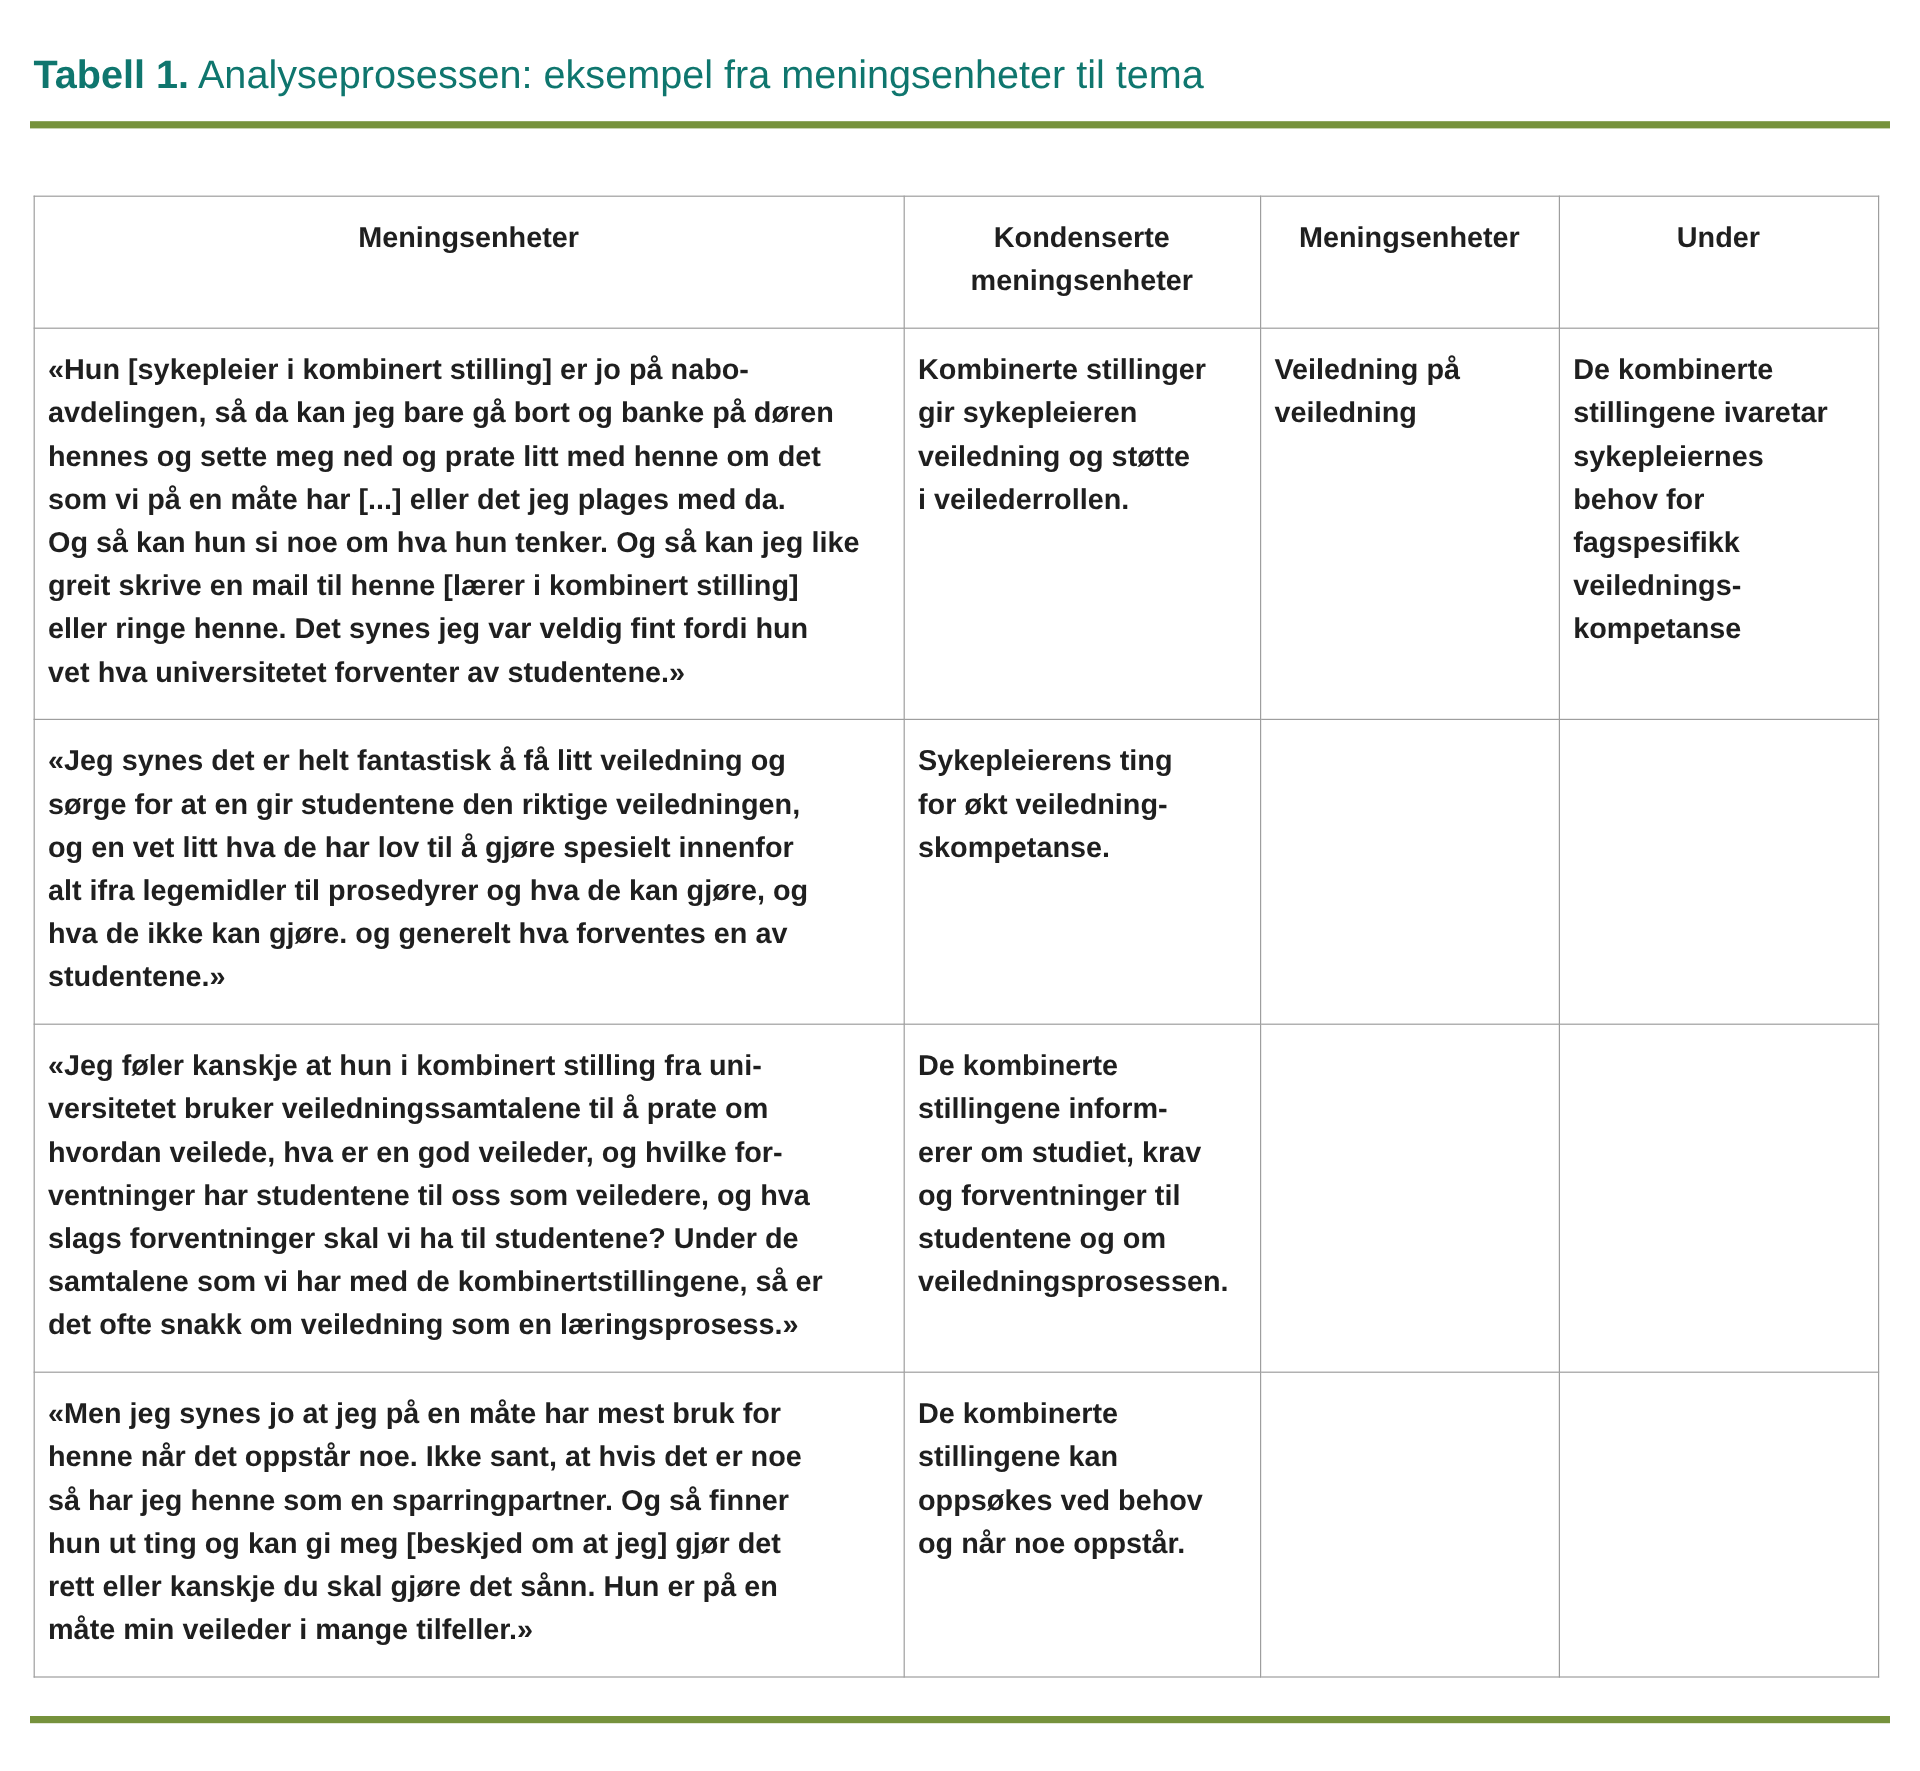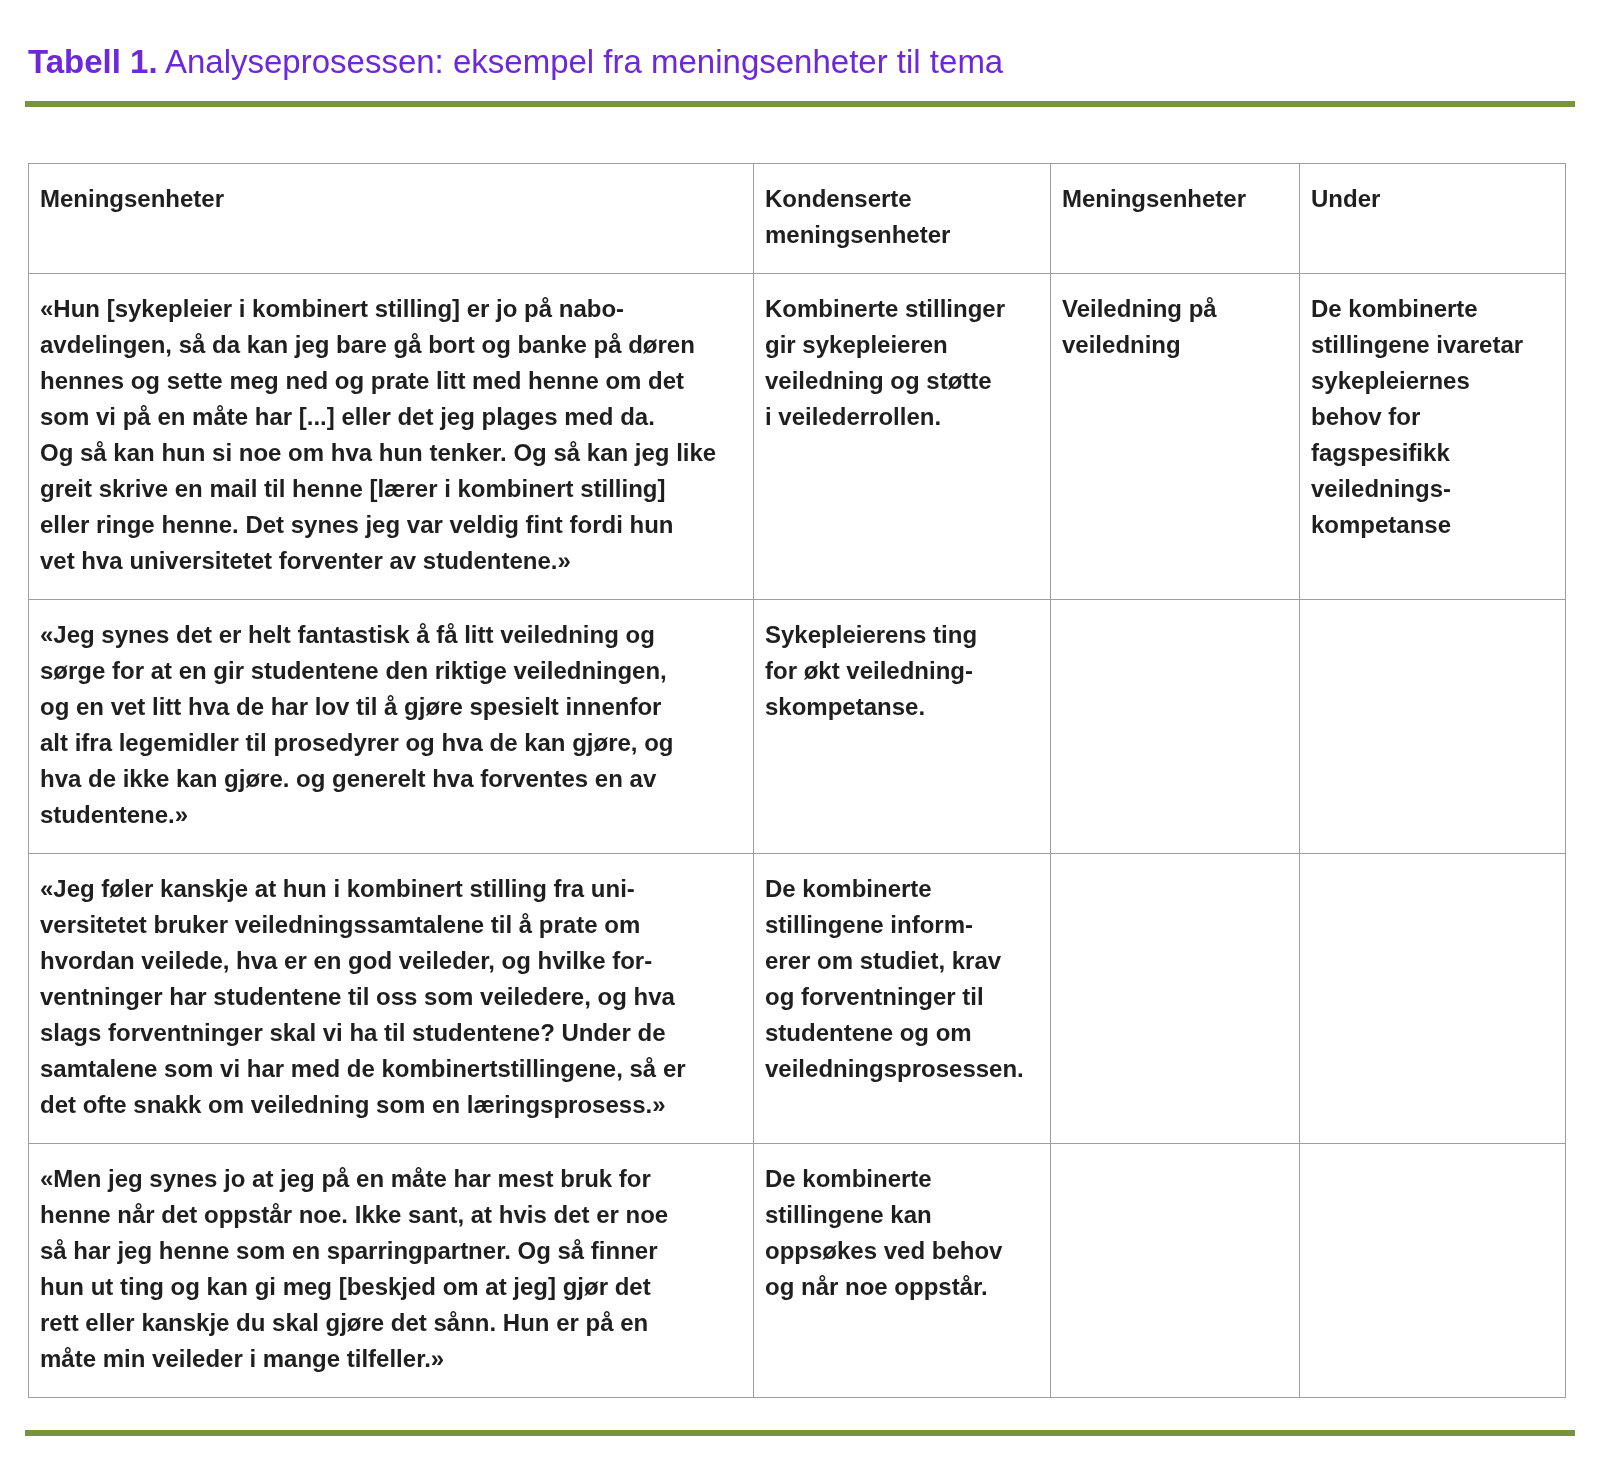--- a/index.html
+++ b/index.html
@@ -15,21 +15,21 @@
     height: 1476px;
     background: #ffffff;
     overflow: hidden;
   }
   .caption {
     position: absolute;
     left: 28px;
     top: 42px;
     font-size: 33px;
     line-height: 40px;
-    color: #6d28d9;
+    color: #0f766e;
     white-space: nowrap;
   }
   .caption .cap-label { font-weight: bold; }
   .rule {
     position: absolute;
     left: 25px;
     width: 1550px;
     height: 6px;
     background: #76923C;
   }
@@ -48,21 +48,21 @@
     vertical-align: top;
     padding: 17px 12px 20px 11px;
     font-size: 24px;
     line-height: 36px;
     white-space: pre-line;
     overflow: hidden;
     font-weight: bold;
   }
   table.analysis th {
     font-weight: bold;
-    text-align: left;
+    text-align: center;
     height: 54px; 
   }
   .col-meningsenheter { width: 725px; }
   .col-kondenserte   { width: 297px; }
   .col-hovedkategori { width: 249px; }
   .col-tema          { width: 266px; }
   td.cell-quote { padding-right: 14px; }
 </style>
 </head>
 <body>

